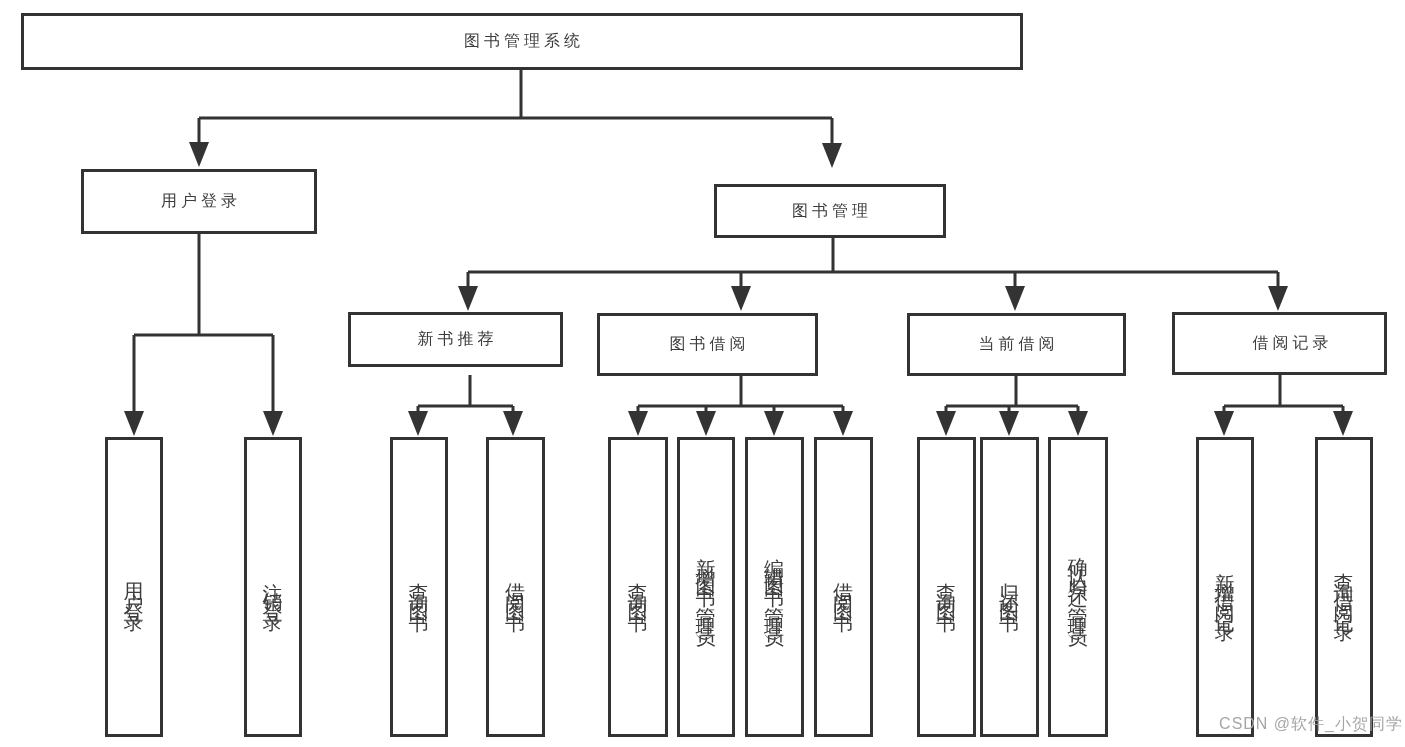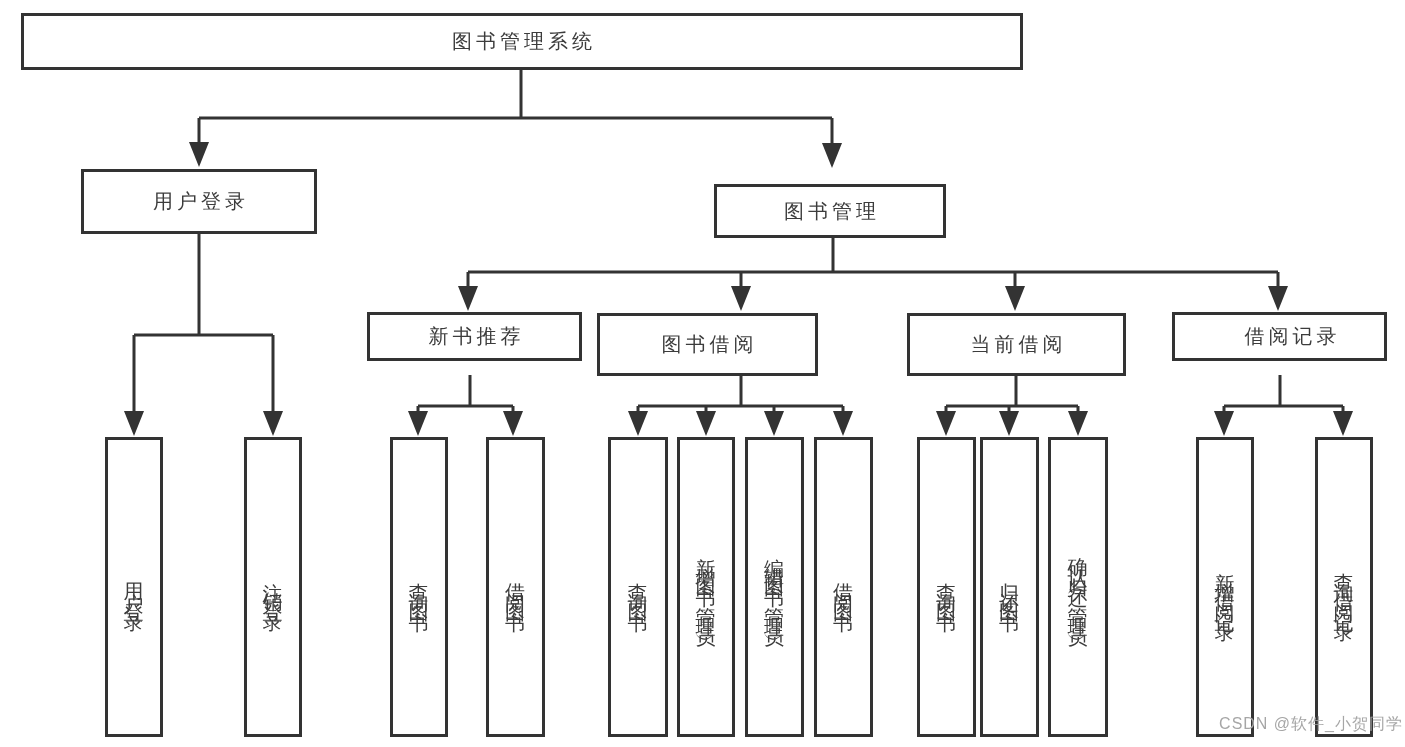--- a/index.html
+++ b/index.html
@@ -30,21 +30,21 @@
   }
   .connectors polygon { fill: var(--line); }
   .box {
     position: absolute;
     border: 3px solid var(--line);
     background: var(--background);
     display: flex;
     align-items: center;
     justify-content: center;
     color: var(--text);
-    font-size: 20px;
+    font-size: 16px;
     letter-spacing: 4px;
     text-indent: 4px;
     white-space: nowrap;
   }
   .vbox {
     position: absolute;
     border: 3px solid var(--line);
     background: var(--background);
     display: flex;
     align-items: center;
@@ -108,24 +108,24 @@
     <path d="M1280 375 V406 M1224 406 H1343 M1224 406 V415 M1343 406 V415"></path>
     <polygon points="1214,411 1234,411 1224,436"></polygon>
     <polygon points="1333,411 1353,411 1343,436"></polygon>
   </svg>
 
   <div class="box" style="left:21px; top:13px; width:1002px; height:57px;">图书管理系统</div>
 
   <div class="box" style="left:81px; top:169px; width:236px; height:65px;">用户登录</div>
   <div class="box" style="left:714px; top:184px; width:232px; height:54px;">图书管理</div>
 
-  <div class="box" style="left:367px; top:312px; width:215px; height:49px;">新书推荐</div>
+  <div class="box" style="left:348px; top:312px; width:215px; height:55px;">新书推荐</div>
   <div class="box" style="left:597px; top:313px; width:221px; height:63px;">图书借阅</div>
   <div class="box" style="left:907px; top:313px; width:219px; height:63px;">当前借阅</div>
-  <div class="box" style="left:1172px; top:312px; width:215px; height:49px;padding-left:22px;">借阅记录</div>
+  <div class="box" style="left:1172px; top:312px; width:215px; height:63px;padding-left:22px;">借阅记录</div>
 
   <div class="vbox" style="left:105px; top:437px; width:58px; height:300px;">
     <span class="vtext">用户登录</span>
   </div>
   <div class="vbox" style="left:244px; top:437px; width:58px; height:300px;">
     <span class="vtext">注销登录</span>
   </div>
 
   <div class="vbox" style="left:390px; top:437px; width:58px; height:300px;">
     <span class="vtext">查询图书</span>

